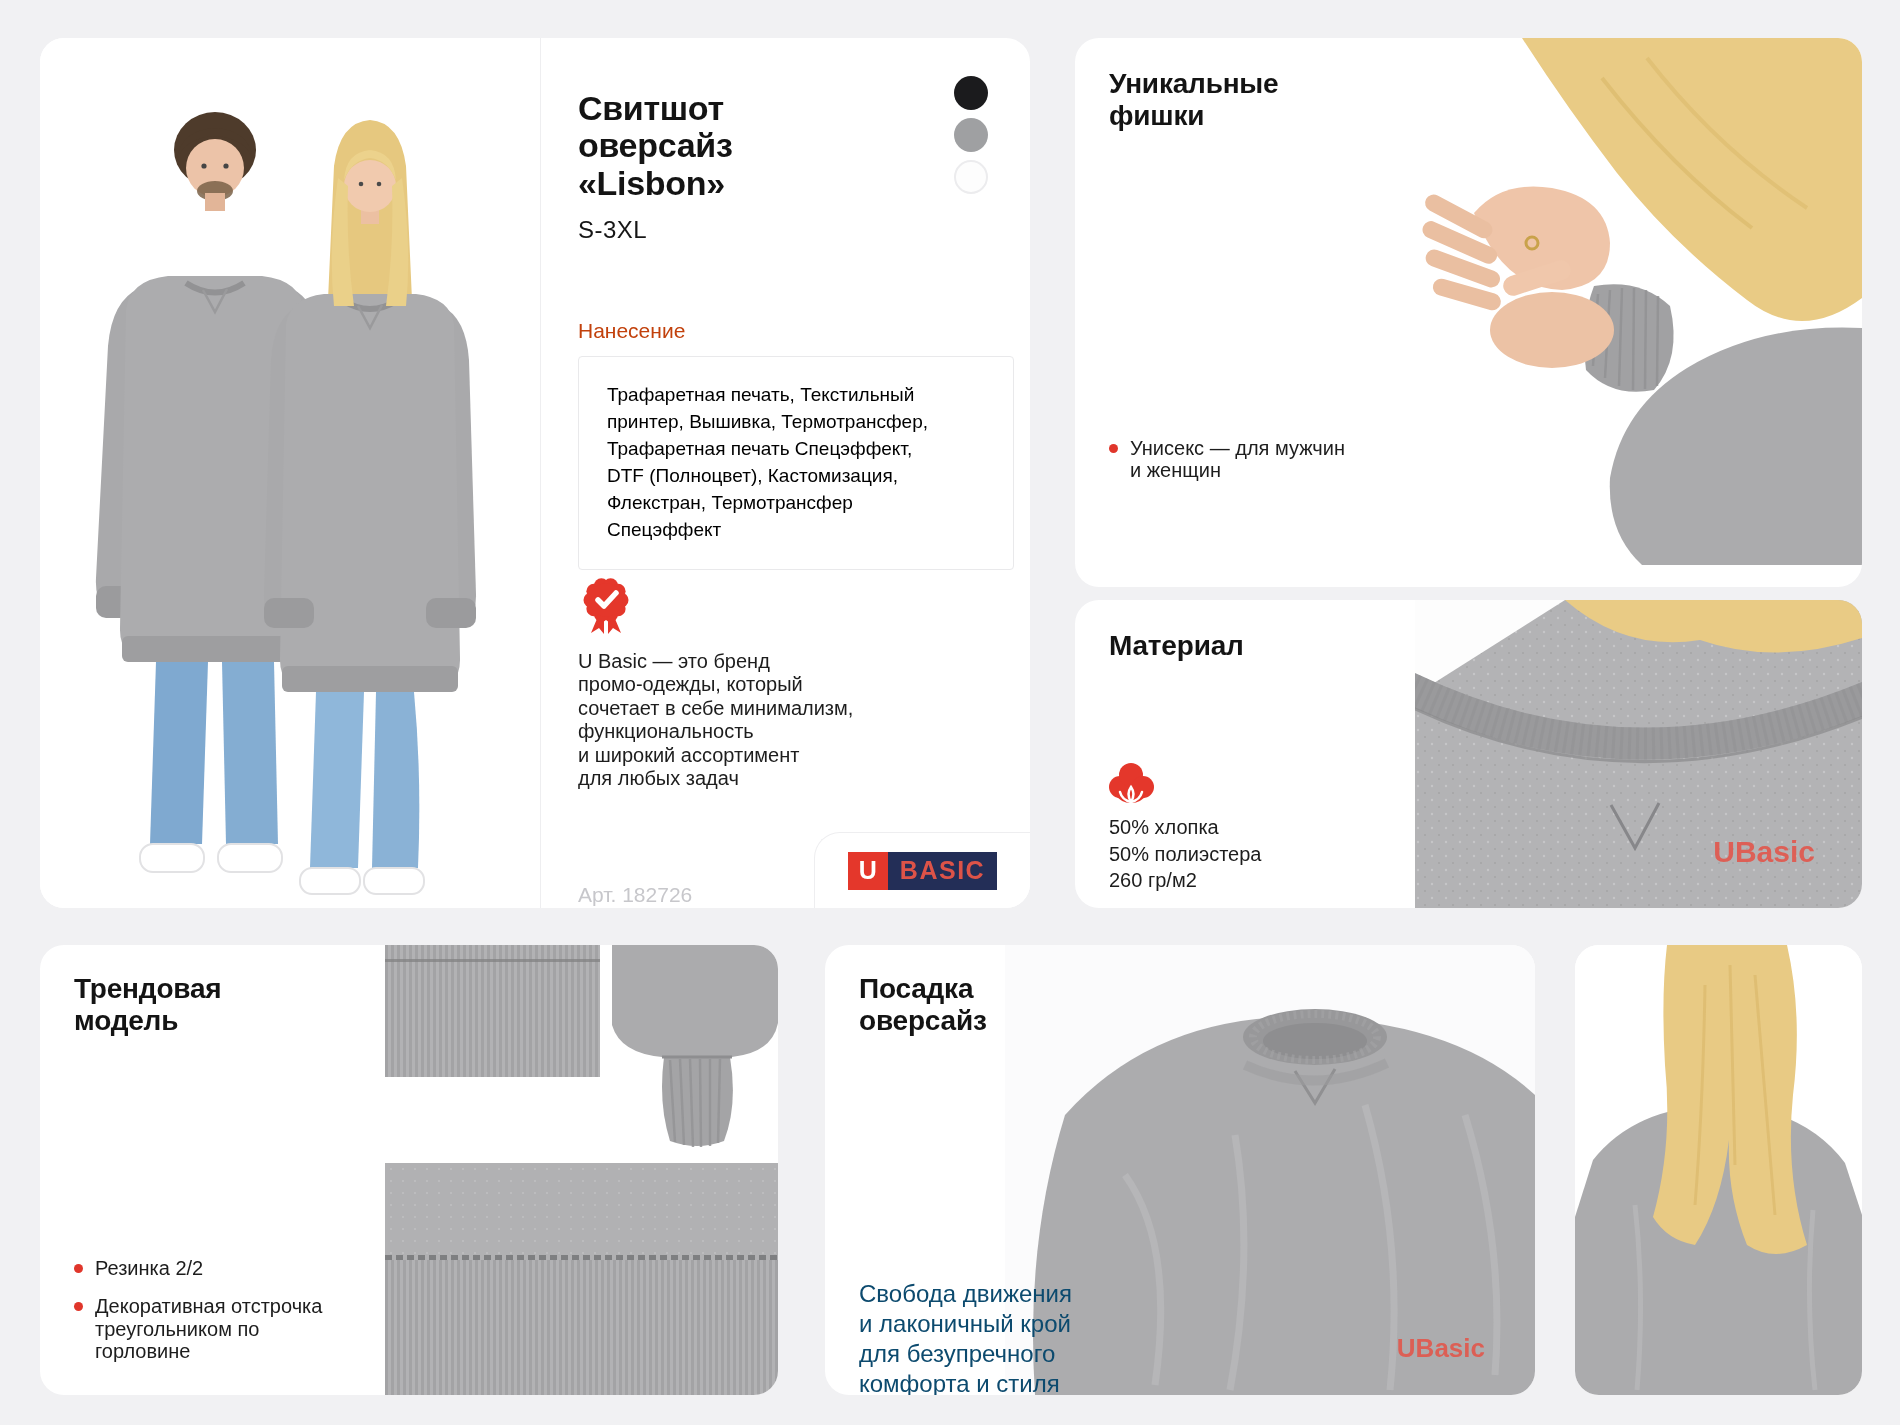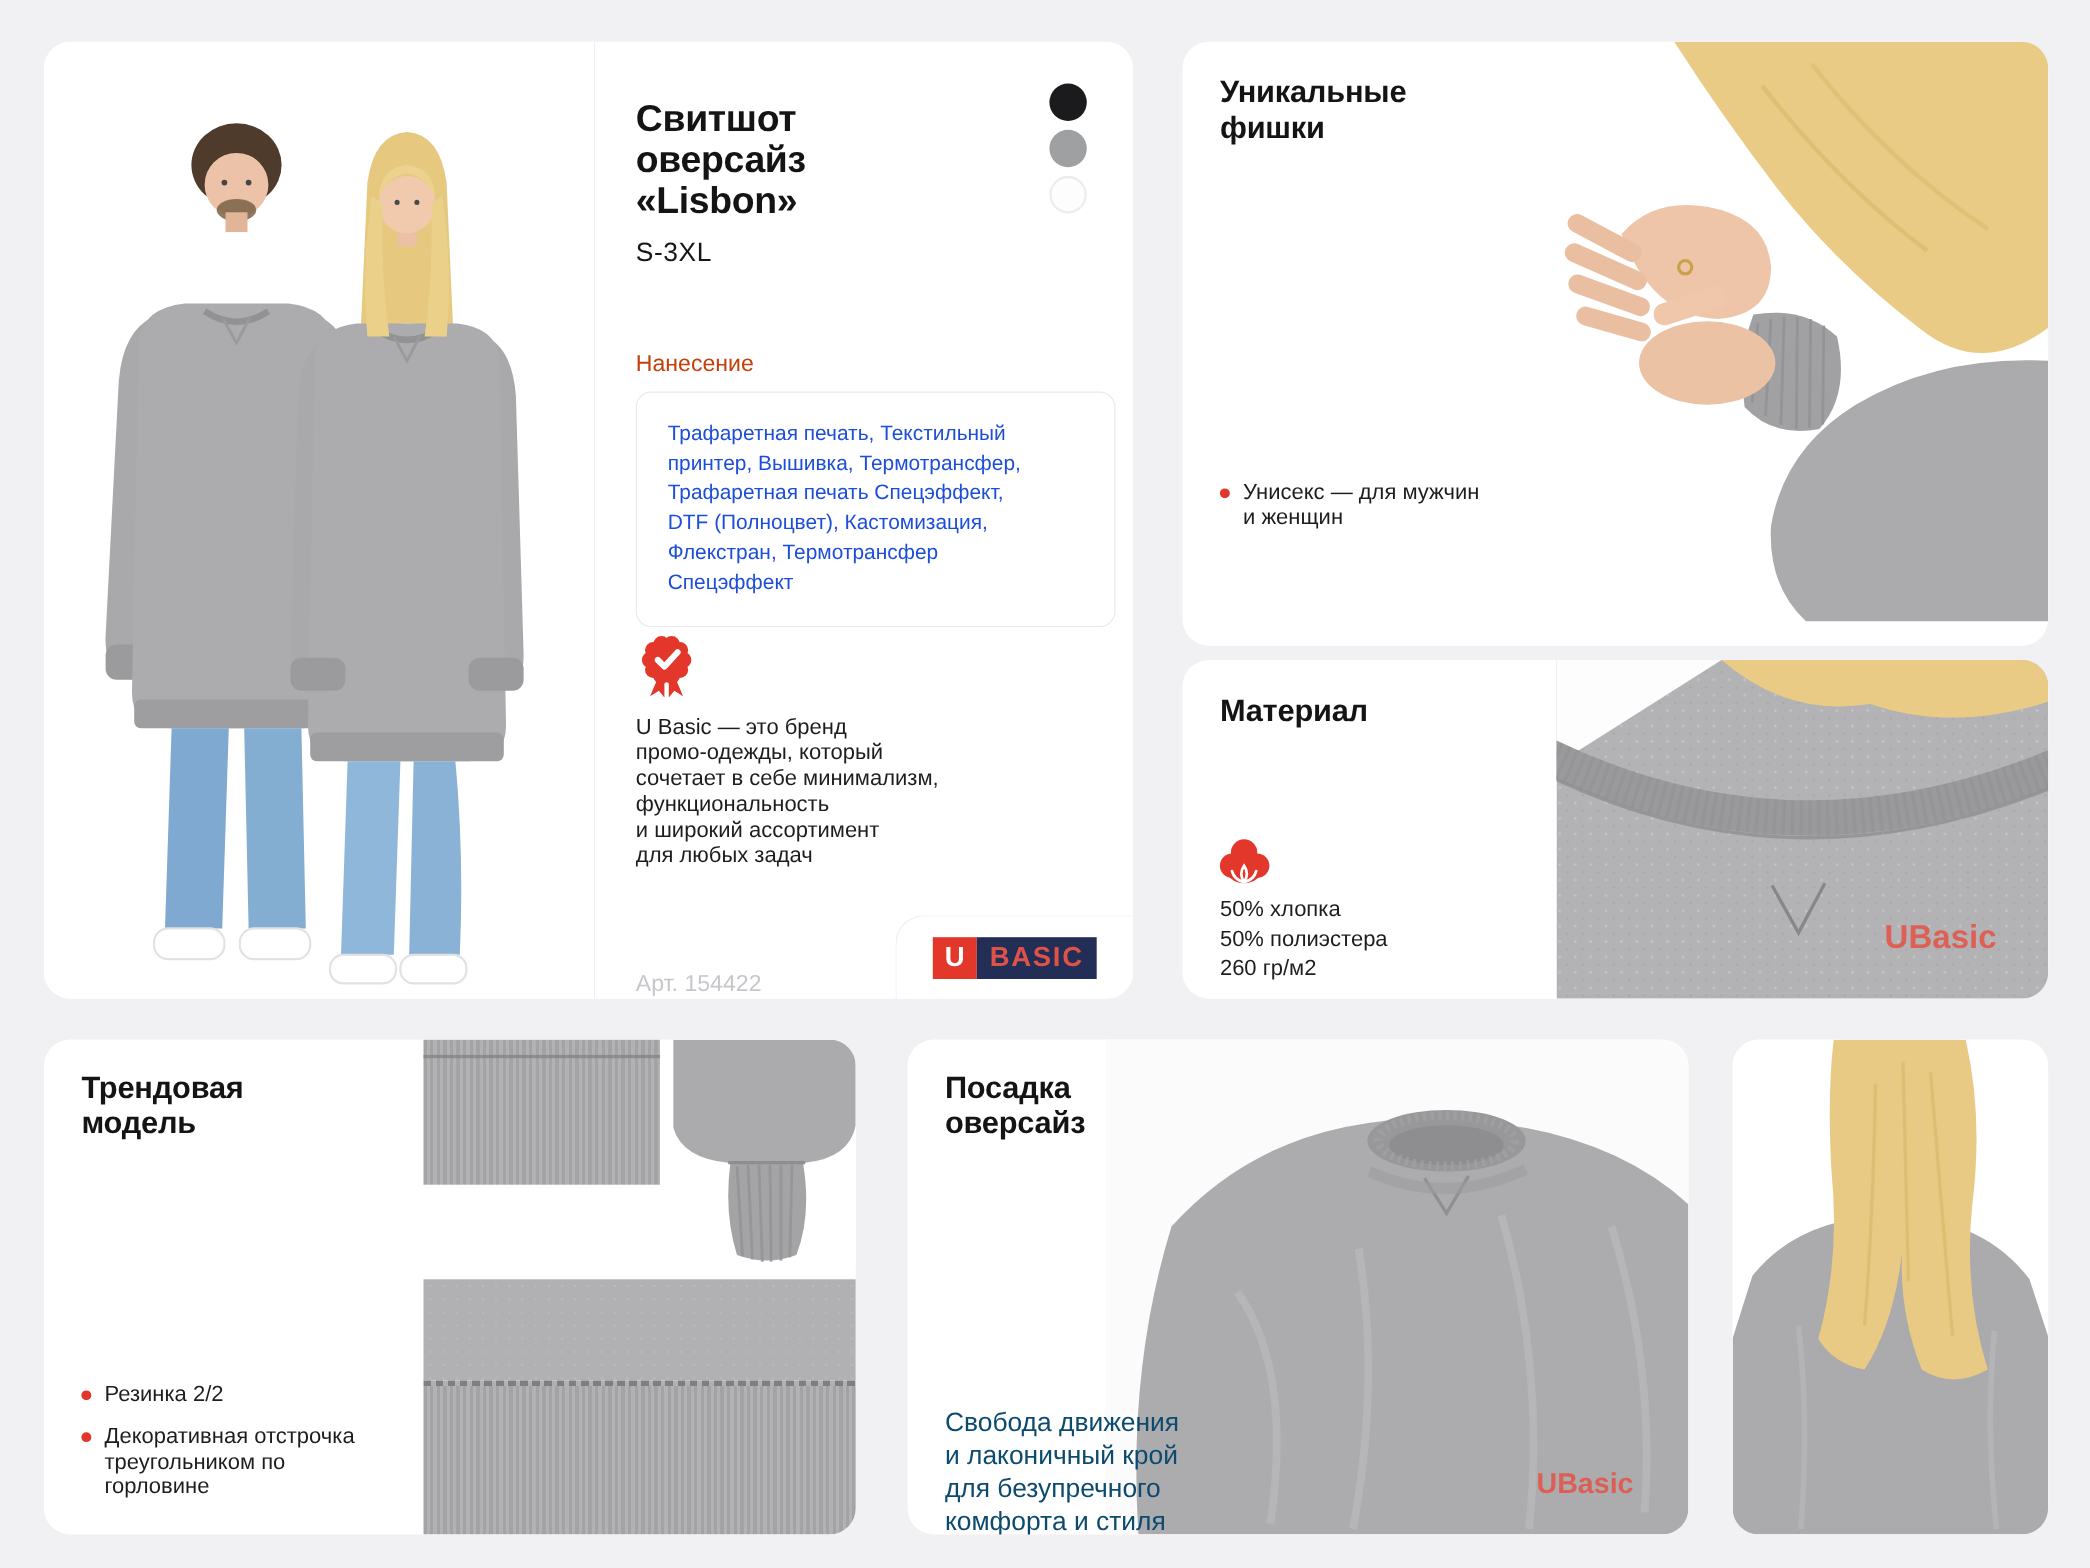--- a/index.html
+++ b/index.html
@@ -26,22 +26,22 @@
   .pc-divider { left:500px; top:0; bottom:0; width:1px; background:#eeeef0; }
   .pc-title { left:538px; top:30px; width:300px; font-size:34px; line-height:1.1;
               font-weight:800; letter-spacing:-0.3px; color:#141414;margin-top:22px; }
   .color-dots { left:914px; top:38px; display:flex; flex-direction:column; }
   .dot { width:34px; height:34px; border-radius:50%; margin-bottom:8px; }
   .dot-black { background:#1b1b1d; }
   .dot-grey  { background:#9fa0a2; }
   .dot-white { background:#fdfdfd; border:2px solid #ececee; }
   .pc-sizes { left:538px; top:178px; font-size:24px; font-weight:500; letter-spacing:0.5px; }
   .pc-label { left:538px; top:281px; font-size:21px; font-weight:500; color:#c2410c; }
-  .pc-box { left:538px; top:318px; width:436px; border:1.5px solid #e9e9eb; border-radius:14px;
-            padding:25px 28px; font-size:19px; line-height:1.42; font-weight:500; color:#1d4ed8; }
+  .pc-box { left:538px; top:318px; width:436px; border:1.5px solid #e9e9eb; border-radius:4px;
+            padding:25px 28px; font-size:19px; line-height:1.42; font-weight:500; color:#000000; }
   .pc-badge { left:538px; top:537px; width:56px; height:62px; }
   .pc-desc { left:538px; top:612px; width:400px; font-size:20px; line-height:1.17; font-weight:500; color:#1d1d1d; }
   .pc-sku { left:538px; top:845px; font-size:21px; font-weight:500; color:#c7c7cb; }
   .logo-tab { right:0; bottom:0; width:216px; height:76px; background:#fff;
               border-top-left-radius:26px; border-top:1.5px solid #eeeef0; border-left:1.5px solid #eeeef0;
               display:flex; align-items:center; justify-content:center; }
   .brand-logo { display:flex; height:38px; }
   .logo-u { width:40px; background:#e4372b; color:#ffffff; font-weight:700; font-size:25px;
             display:flex; align-items:center; justify-content:center; }
   .logo-basic { background:#232e57; color:#dd5348; font-weight:700; font-size:25px; letter-spacing:1.5px;
@@ -189,21 +189,21 @@
       <path d="M20,25 l6,6 l12,-13" stroke="#ffffff" stroke-width="5.5" fill="none" stroke-linecap="round" stroke-linejoin="round"></path>
     </svg>
   </div>
 
   <div class="abs pc-desc pre">U Basic — это бренд
 промо-одежды, который
 сочетает в себе минимализм,
 функциональность
 и широкий ассортимент
 для любых задач</div>
-  <div class="abs pc-sku">Арт. 154422</div>
+  <div class="abs pc-sku">Арт. 182726</div>
 
   <div class="abs logo-tab">
     <div class="brand-logo">
       <div class="logo-u">U</div>
       <div class="logo-basic">BASIC</div>
     </div>
   </div>
 </div>
 
 <div class="card" id="card-features">

